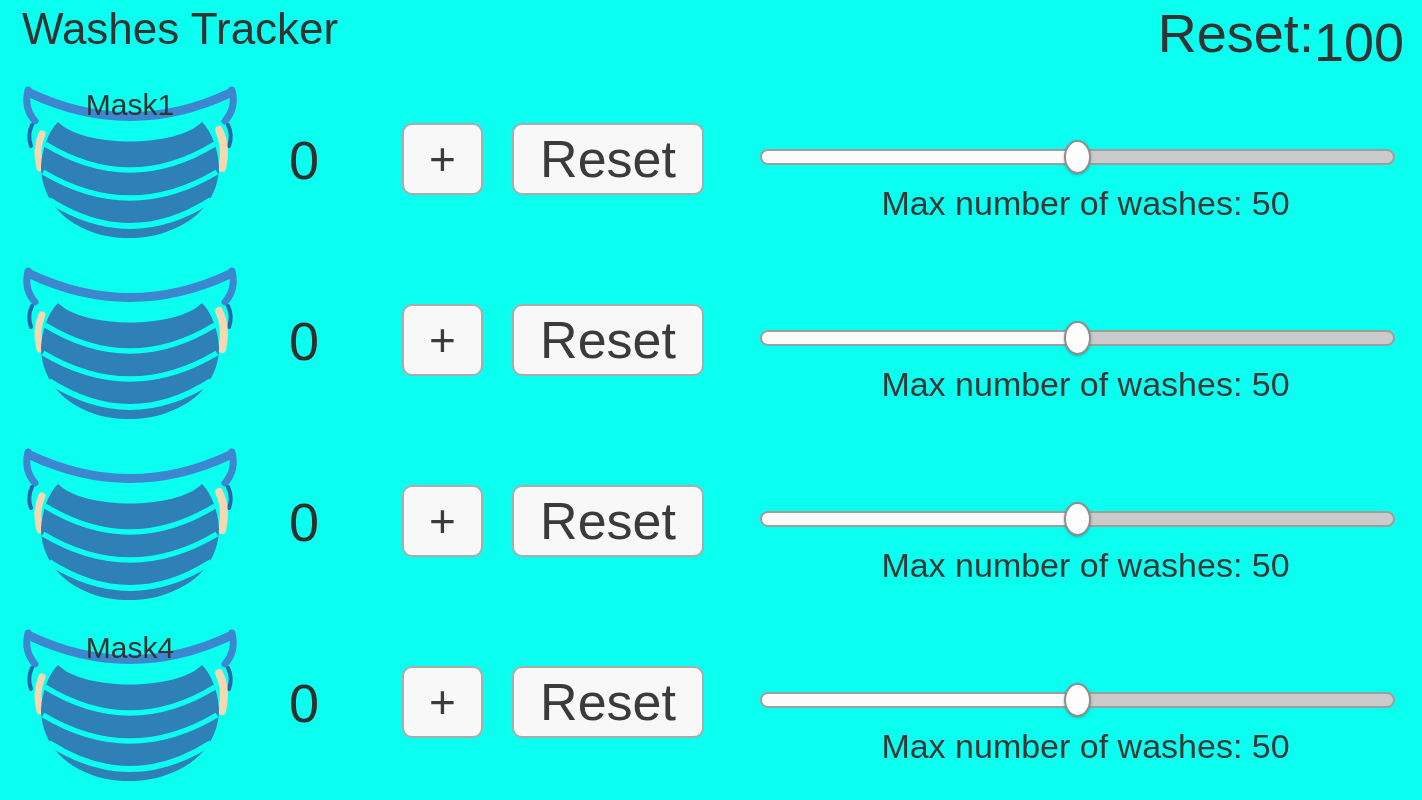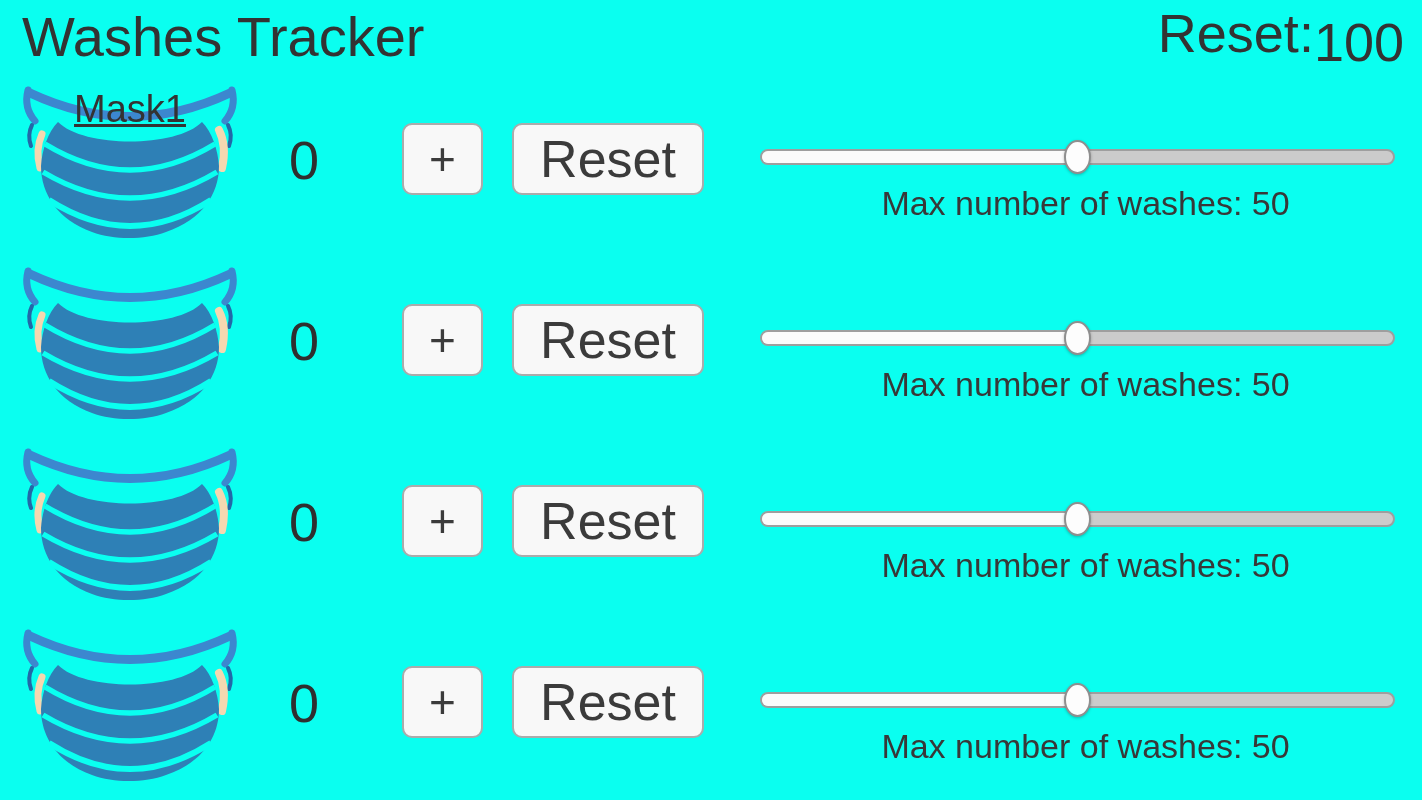--- a/index.html
+++ b/index.html
@@ -7,39 +7,39 @@
   body {
     width: 1422px; height: 800px;
     background: #0AFFF0;
     font-family: "Liberation Sans", sans-serif;
     color: #3A3A3A;
     overflow: hidden;
     position: relative;
   }
   .app-title {
     position: absolute; left: 22px; top: 4px;
-    font-size: 56px; color: #333333; white-space: nowrap;
+    font-size: 44px; color: #333333; white-space: nowrap;
   }
   .points {
     position: absolute; right: 18px; top: 2px;
     font-size: 54px; color: #333333; white-space: nowrap;
   }
   .points .points-value { position: relative; top: 9px; }
 
   .row { position: absolute; left: 0; width: 1422px; height: 181px; }
   .row.r0 { top: 72px; }
   .row.r1 { top: 253px; }
   .row.r2 { top: 434px; }
   .row.r3 { top: 615px; }
 
   .mask { position: absolute; left: 18px; top: 4px; width: 224px; height: 165px; }
   .mask svg { position: absolute; left: 0; top: 0; }
   .mask-label {
     position: absolute; left: 0; top: 12px; width: 224px;
-    text-align: center; font-size: 38px; color: #333333; text-decoration: underline;
+    text-align: center; font-size: 30px; color: #333333;
   }
 
   .count {
     position: absolute; left: 264px; top: 56px; width: 80px; height: 64px;
     line-height: 64px; text-align: center; font-size: 54px; color: #2F2F2F;
   }
 
   .btn {
     position: absolute;
     background: #F8F8F8;
@@ -175,20 +175,21 @@
       <path d="M12,17 Q112,64 212,17" stroke="#3C87CF" stroke-width="9" fill="none" stroke-linecap="round"></path>
       <path d="M14,49 q-5,10 -1,21" stroke="#2268A8" stroke-width="4" fill="none" stroke-linecap="round"></path>
       <path d="M210,49 q5,10 1,21" stroke="#2268A8" stroke-width="4" fill="none" stroke-linecap="round"></path>
       <path d="M24,58 q-7,16 -2,34" stroke="#F5D8B0" stroke-width="7" fill="none" stroke-linecap="round"></path>
       <path d="M201,54 q8,16 3,38" stroke="#F5D8B0" stroke-width="8" fill="none" stroke-linecap="round"></path>
       <path d="M40,46 C66,72 158,72 184,46 C194,56 200,74 201,90 C201,118 184,144 148,156 C126,164 96,164 74,156 C40,144 23,118 23,90 C24,74 30,56 40,46 Z" fill="#2E80B6"></path>
       <path d="M27,68 Q112,120 197,68" stroke="#0AFFF0" stroke-width="5.5" fill="none"></path>
       <path d="M25,96 Q112,148 199,96" stroke="#0AFFF0" stroke-width="5.5" fill="none"></path>
       <path d="M31,124 Q112,176 193,124" stroke="#0AFFF0" stroke-width="6" fill="none"></path>
     </svg>
+    <div class="mask-label">Mask4</div>
   </div>
   <div class="count">0</div>
   <button class="btn plus">+</button>
   <button class="btn reset">Reset</button>
   <div class="slider">
     <div class="track">
         <div class="track-fill" style="width: 50%;"></div>
       </div>
     <div class="thumb" style="left: 50%;"></div>
   </div>

